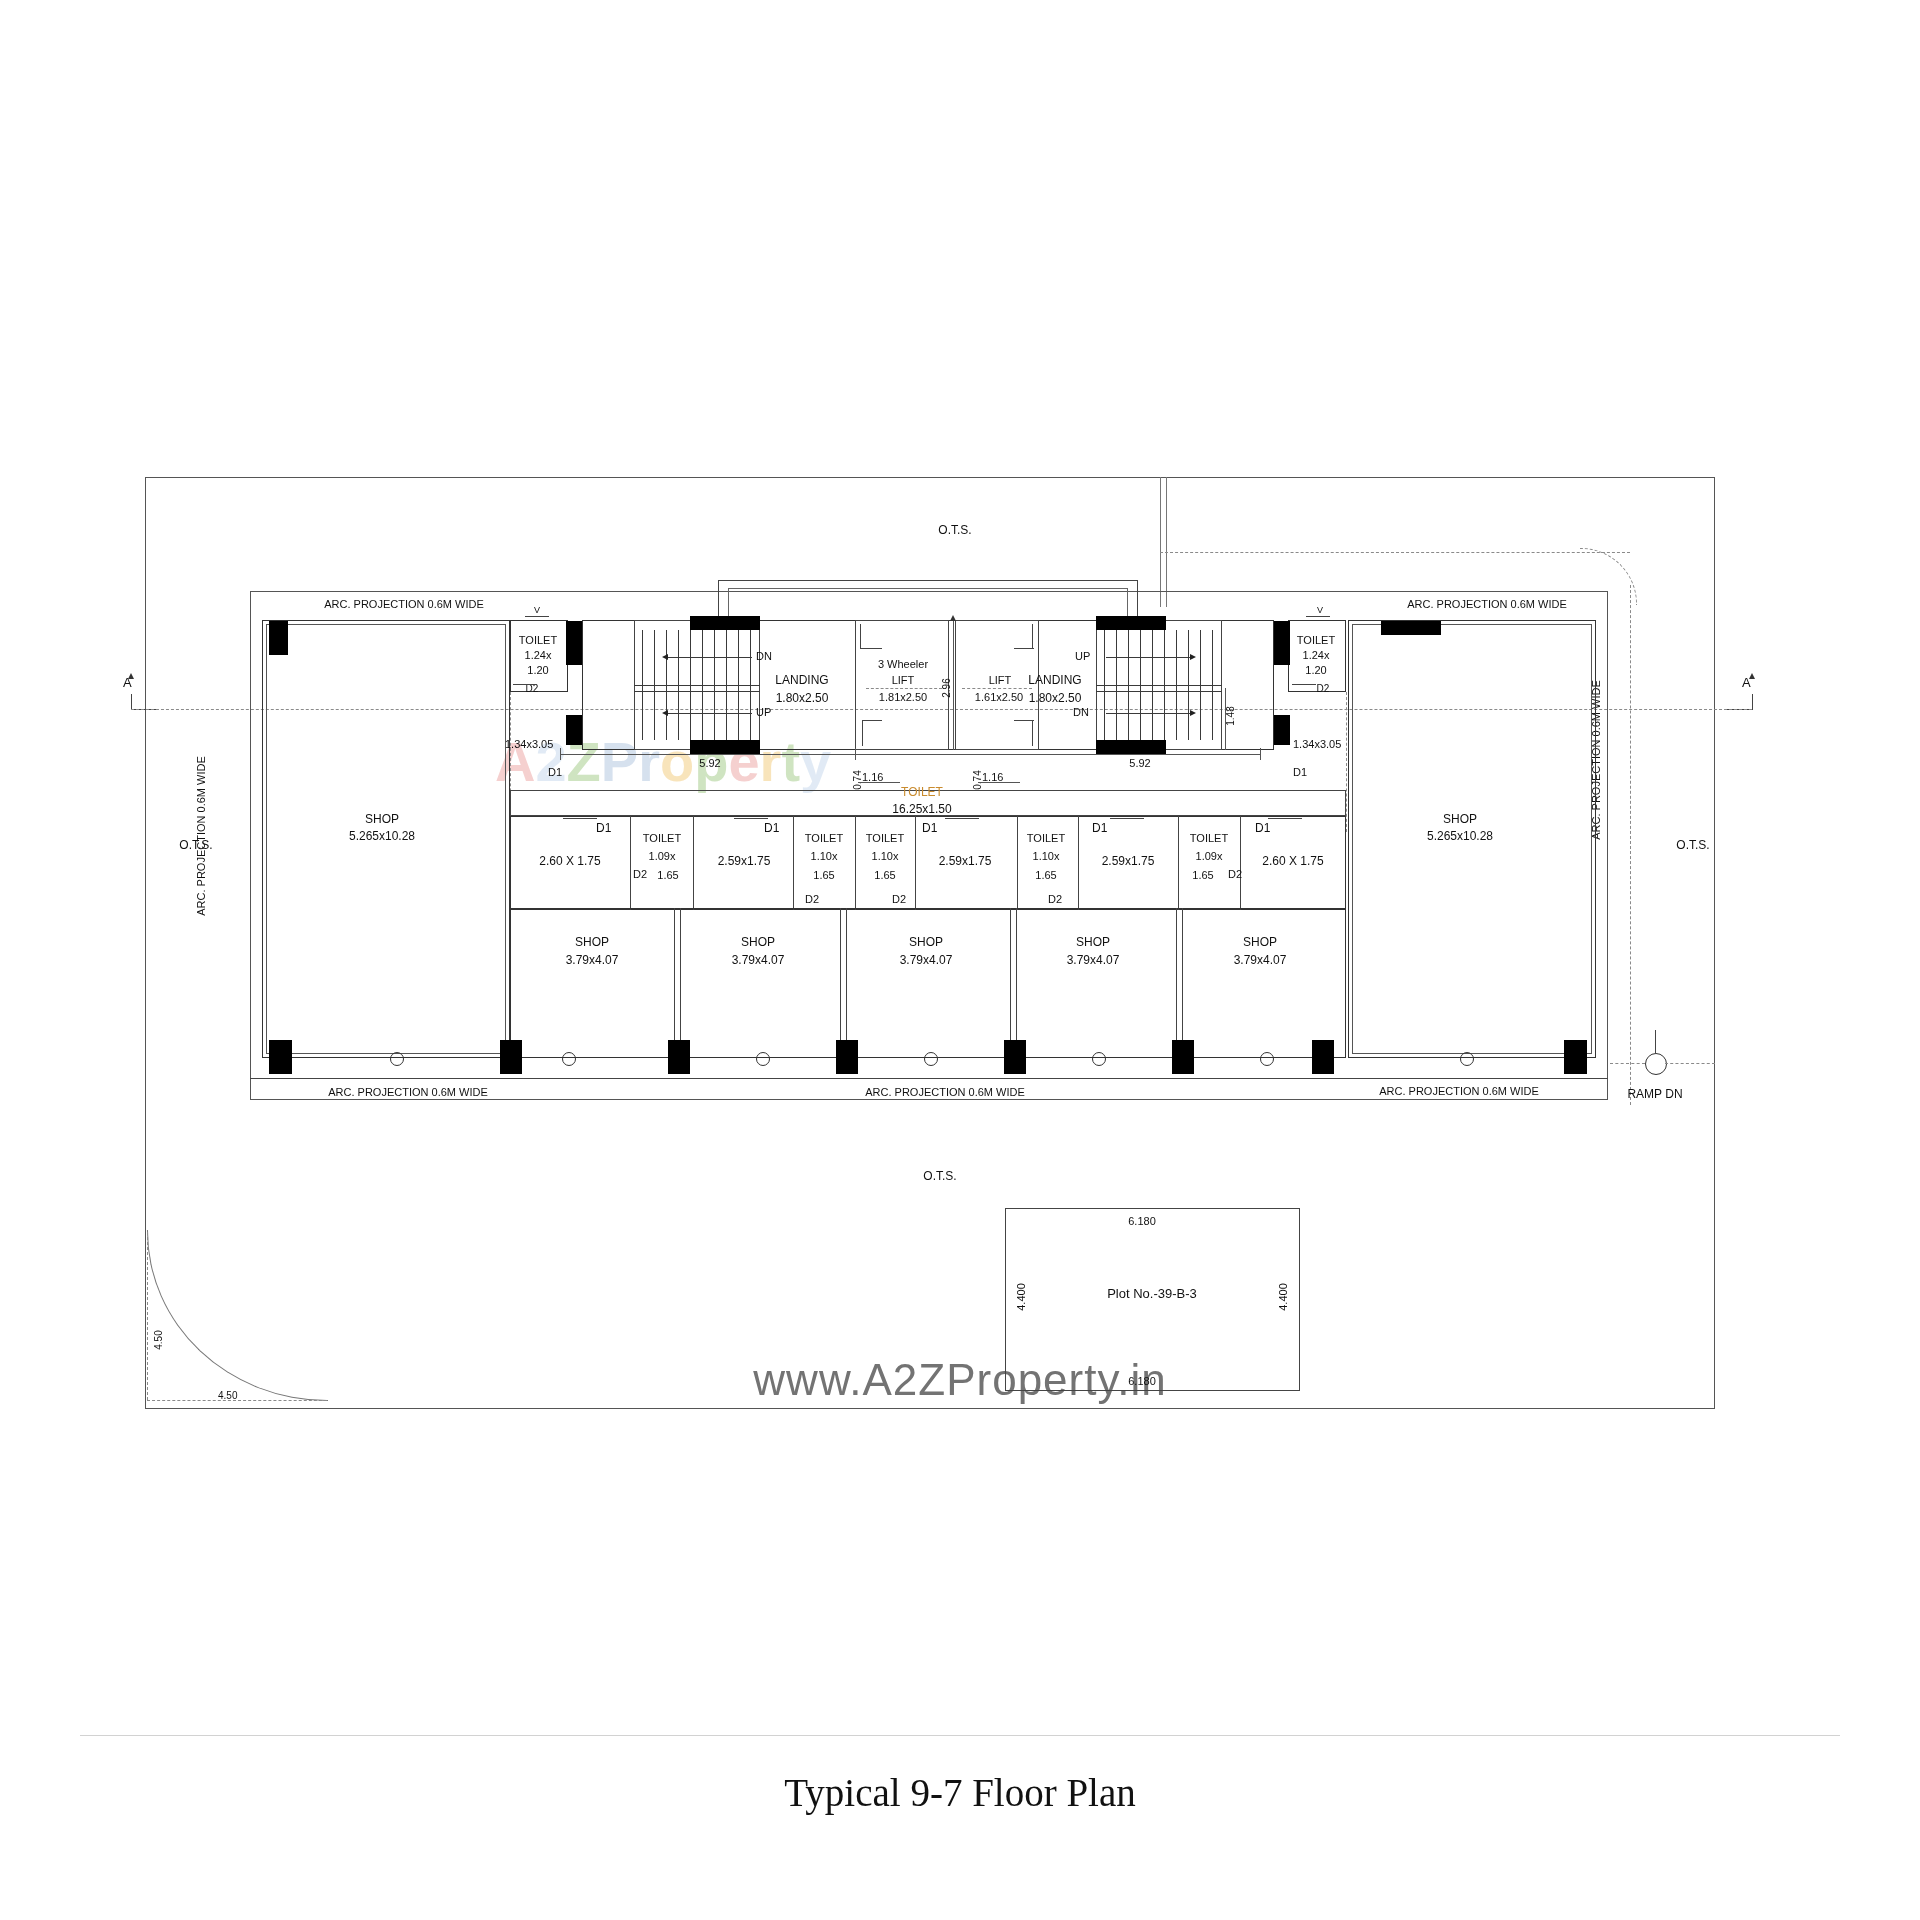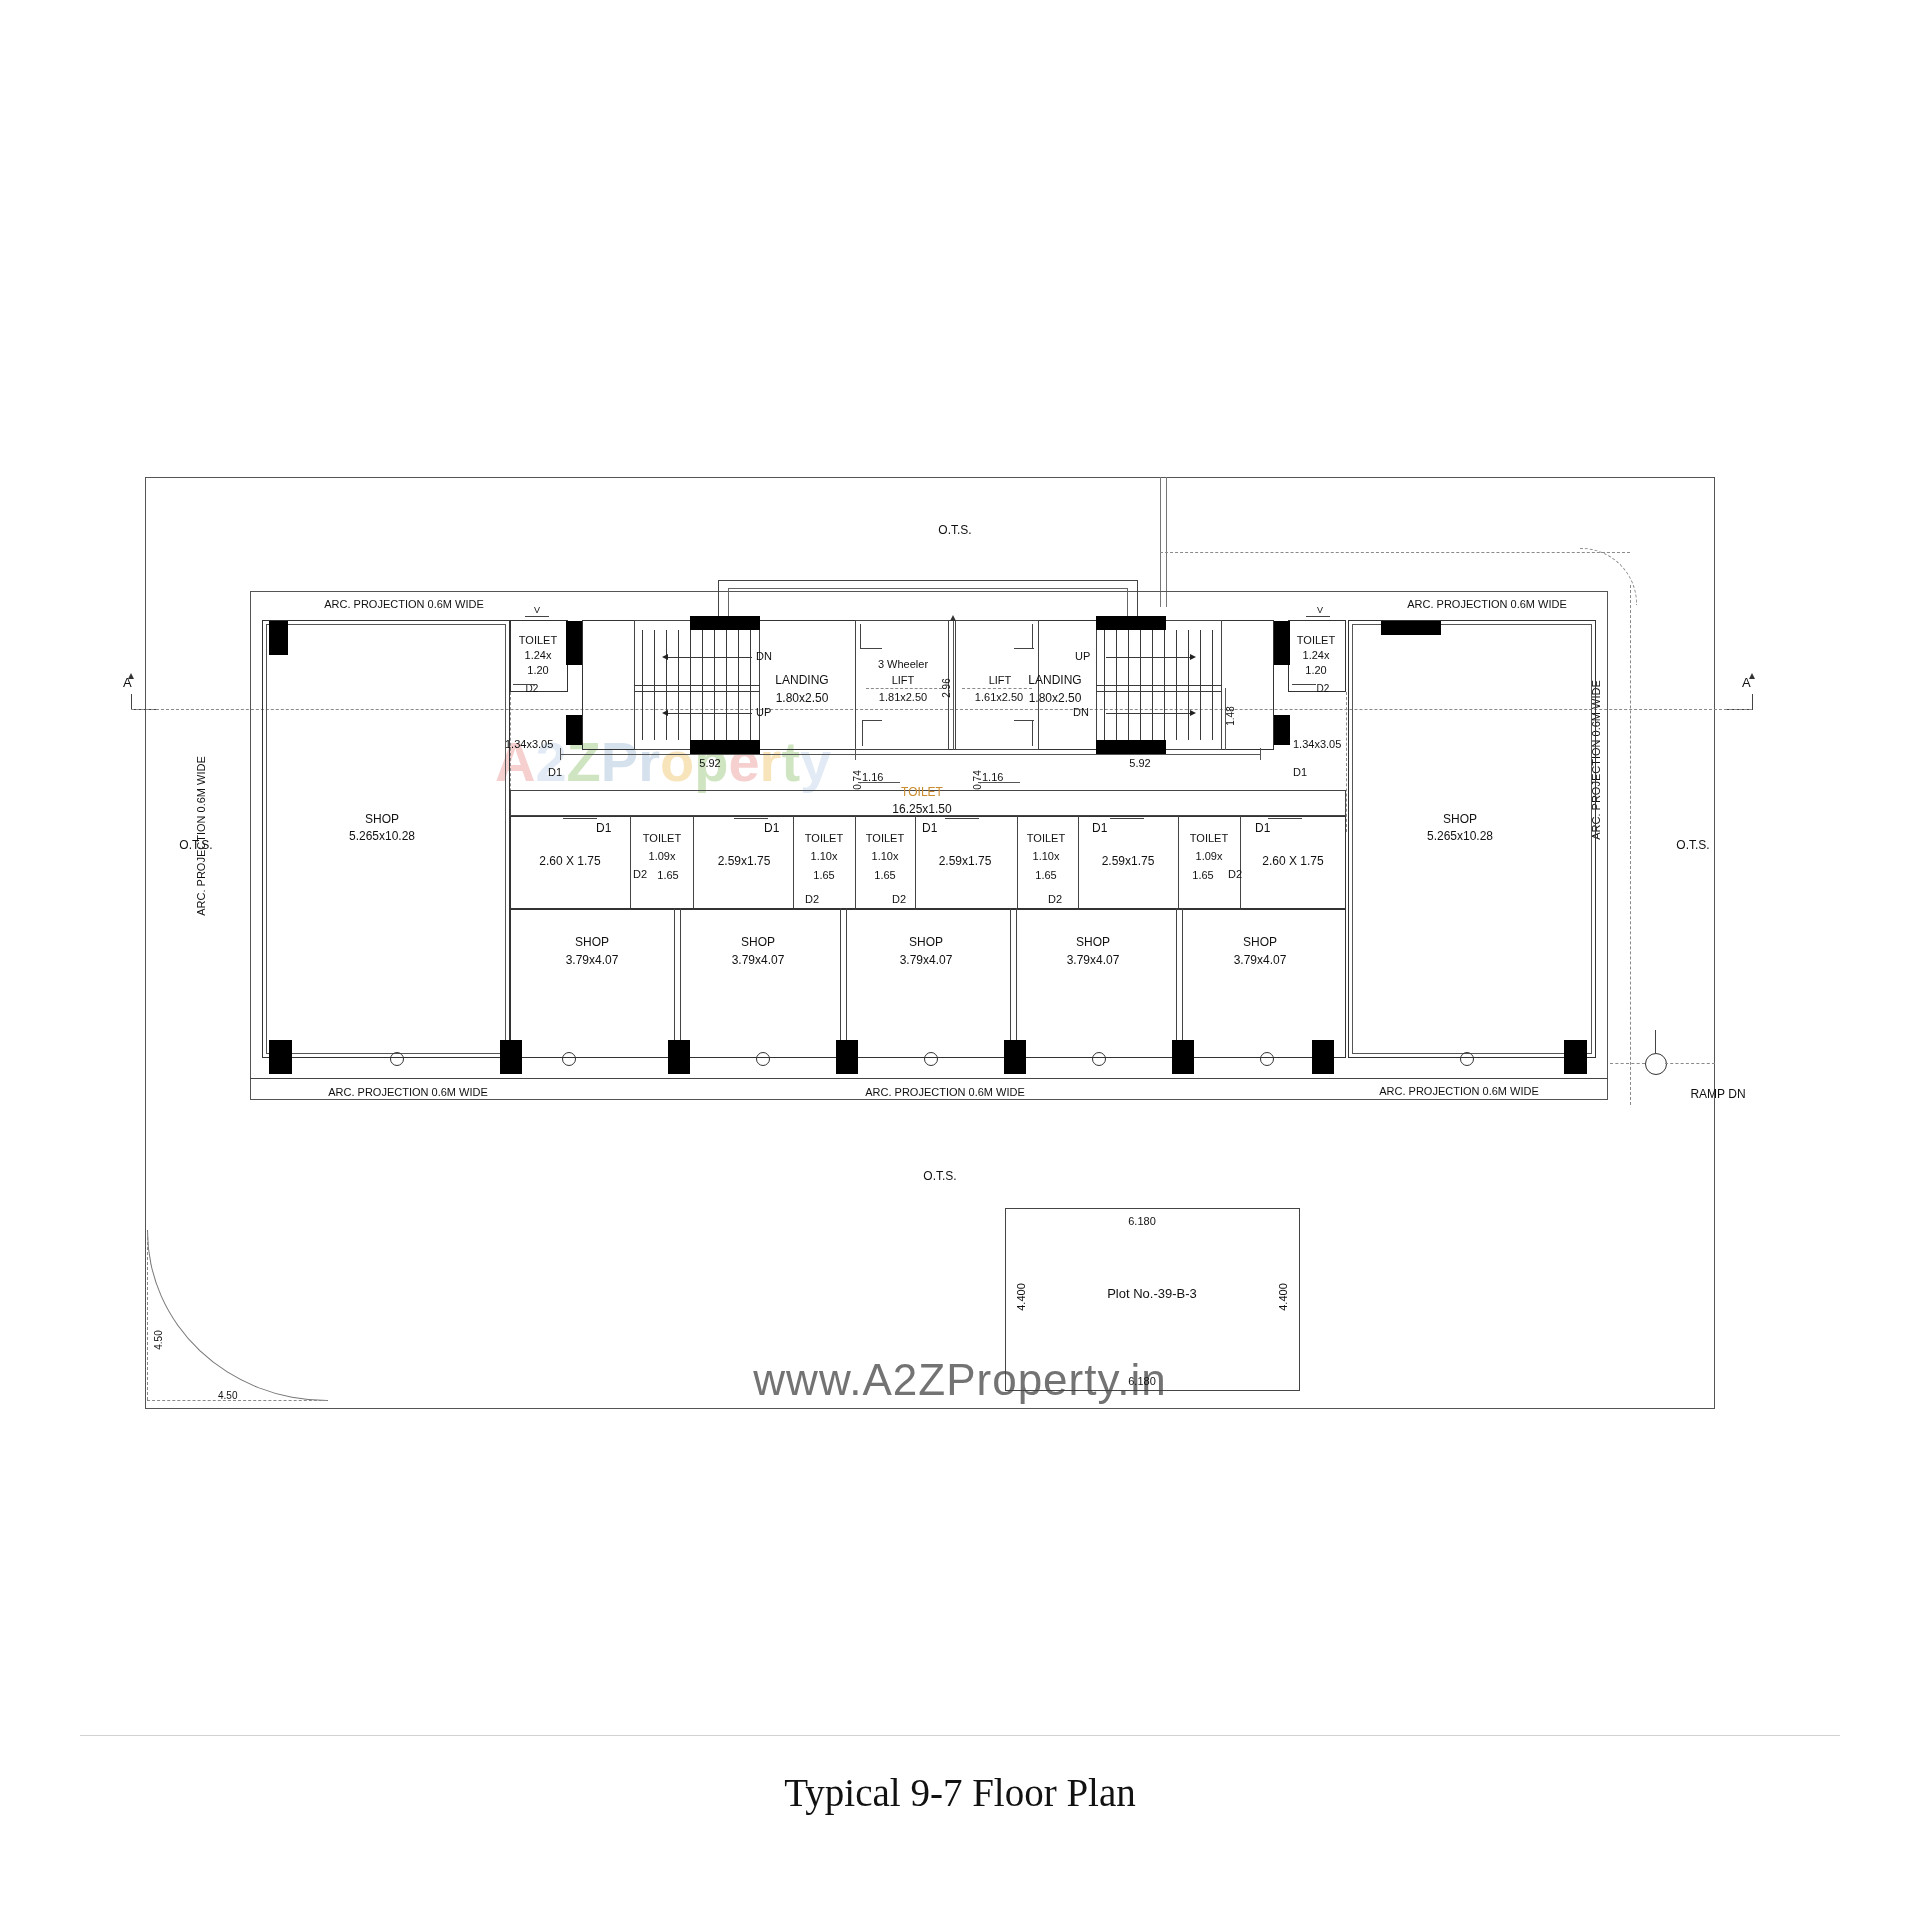--- a/index.html
+++ b/index.html
@@ -352,21 +352,21 @@
   <div class="circ" style="left:1092px;top:1052px;width:12px;height:12px;"></div>
   <div class="circ" style="left:1260px;top:1052px;width:12px;height:12px;"></div>
   <div class="circ" style="left:1460px;top:1052px;width:12px;height:12px;"></div>
 
   <div class="ln thin" style="left:250px;top:1078px;width:1358px;height:1px;"></div>
 
   <div class="circ" style="left:1645px;top:1053px;width:20px;height:20px;"></div>
   <div class="ln thin" style="left:1655px;top:1030px;width:1px;height:23px;"></div>
   <div class="dash-h" style="left:1610px;top:1063px;width:35px;"></div>
   <div class="dash-h" style="left:1665px;top:1063px;width:50px;"></div>
-  <div class="lbl t12 ctr" style="left:1718px;top:1095px;">RAMP DN</div>
+  <div class="lbl t12 ctr" style="left:1655px;top:1095px;">RAMP DN</div>
 
   <div class="box" style="left:1005px;top:1208px;width:295px;height:183px;border-color:#444;"></div>
   <div class="lbl t13 ctr" style="left:1152px;top:1294px;">Plot No.-39-B-3</div>
   <div class="lbl t11 ctr" style="left:1142px;top:1221px;">6.180</div>
   <div class="lbl t11 ctr" style="left:1142px;top:1381px;">6.180</div>
   <div class="lbl t11" style="left:1021px;top:1297px;transform:translate(-50%,-50%) rotate(-90deg);">4.400</div>
   <div class="lbl t11" style="left:1283px;top:1297px;transform:translate(-50%,-50%) rotate(-90deg);">4.400</div>
 
   <div class="abs" style="left:147px;top:1230px;width:180px;height:170px;border-bottom:1px solid #777;border-left:1px solid #777;border-bottom-left-radius:180px 170px;"></div>
   <div class="dash-v" style="left:147px;top:1232px;height:168px;"></div>

